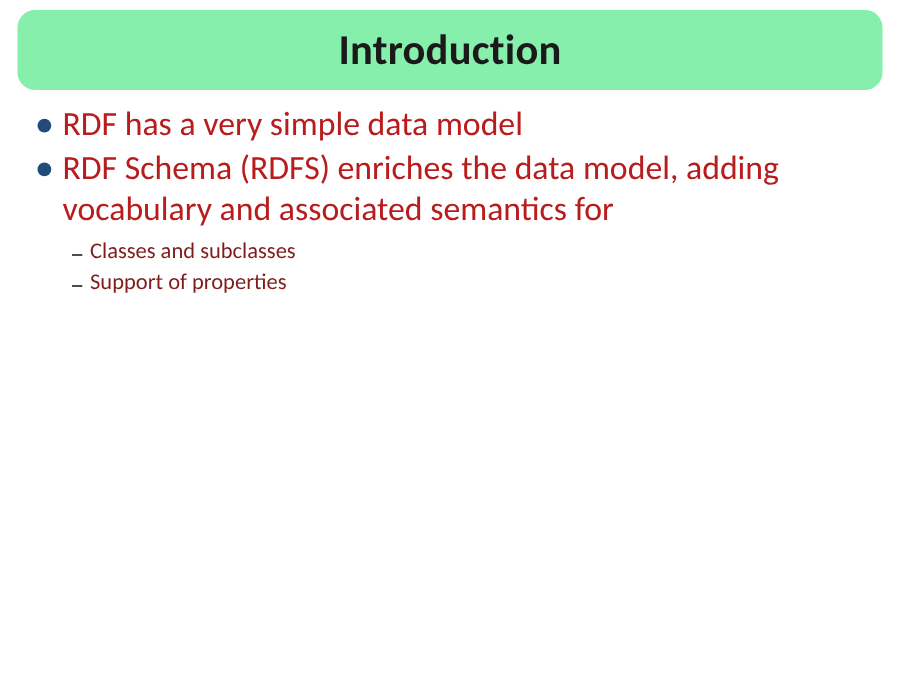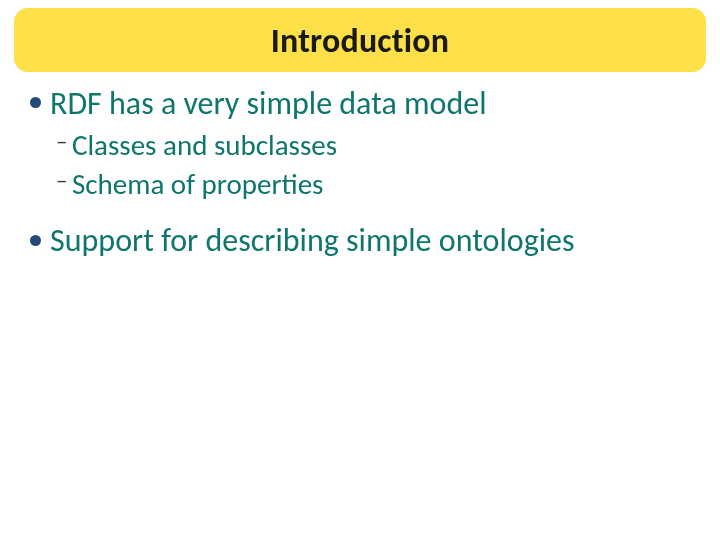--- a/index.html
+++ b/index.html
@@ -17,21 +17,21 @@
     height: 540px;
     position: relative;
     box-sizing: border-box;
   }
   .title-bar {
     position: absolute;
     top: 8px;
     left: 14px;
     right: 14px;
     height: 64px;
-    background: #fde047;
+    background: #86efac;
     border-radius: 14px;
     display: flex;
     align-items: center;
     justify-content: center;
   }
   .title-bar h1 {
     margin: 0;
     font-size: 34px;
     font-weight: 700;
     color: #1a1a1a;
@@ -45,47 +45,47 @@
     bottom: 16px;
   }
   ul.level1 {
     list-style: none;
     margin: 0;
     padding: 0;
   }
   ul.level1 > li {
     position: relative;
     padding-left: 22px;
-    font-size: 32px;
+    font-size: 27px;
     line-height: 1.22;
     margin: 2px 4px 2px 0;
-    color: #0f766e;
+    color: #b91c1c;
   }
   ul.level1 > li::before {
     content: "";
     position: absolute;
     left: 2px;
     top: 0.42em;
     width: 11px;
     height: 11px;
     background: #224a7a;
     border-radius: 50%;
   }
   ul.level2 {
     list-style: none;
     margin: 4px 0 10px 0;
     padding: 0 0 0 28px;
   }
   ul.level2 > li {
     position: relative;
     padding-left: 16px;
-    font-size: 29px;
+    font-size: 18px;
     line-height: 1.28;
     margin: 2px 0;
-    color: #0f766e;
+    color: #7f1d1d;
   }
   ul.level2 > li::before {
     content: "–";
     position: absolute;
     left: 0;
     top: 0;
     color: #3a3a3a;
     font-size: 23px;
   }
   .block-gap {
@@ -97,24 +97,24 @@
 
 <div class="slide">
 
   <div class="title-bar">
     <h1>Introduction</h1>
   </div>
 
   <div class="body">
     <ul class="level1">
       <li>RDF has a very simple data model</li>
+      <li>RDF Schema (RDFS) enriches the data model, adding vocabulary and associated semantics for</li>
     </ul>
     <ul class="level2">
       <li>Classes and subclasses</li>
-      <li>Schema of properties</li>
+      <li>Support of properties</li>
     </ul>
     <div class="block-gap"></div>
     <ul class="level1">
-      <li>Support for describing simple ontologies</li>
     </ul>
   </div>
 
 </div>
 
 </body></html>

